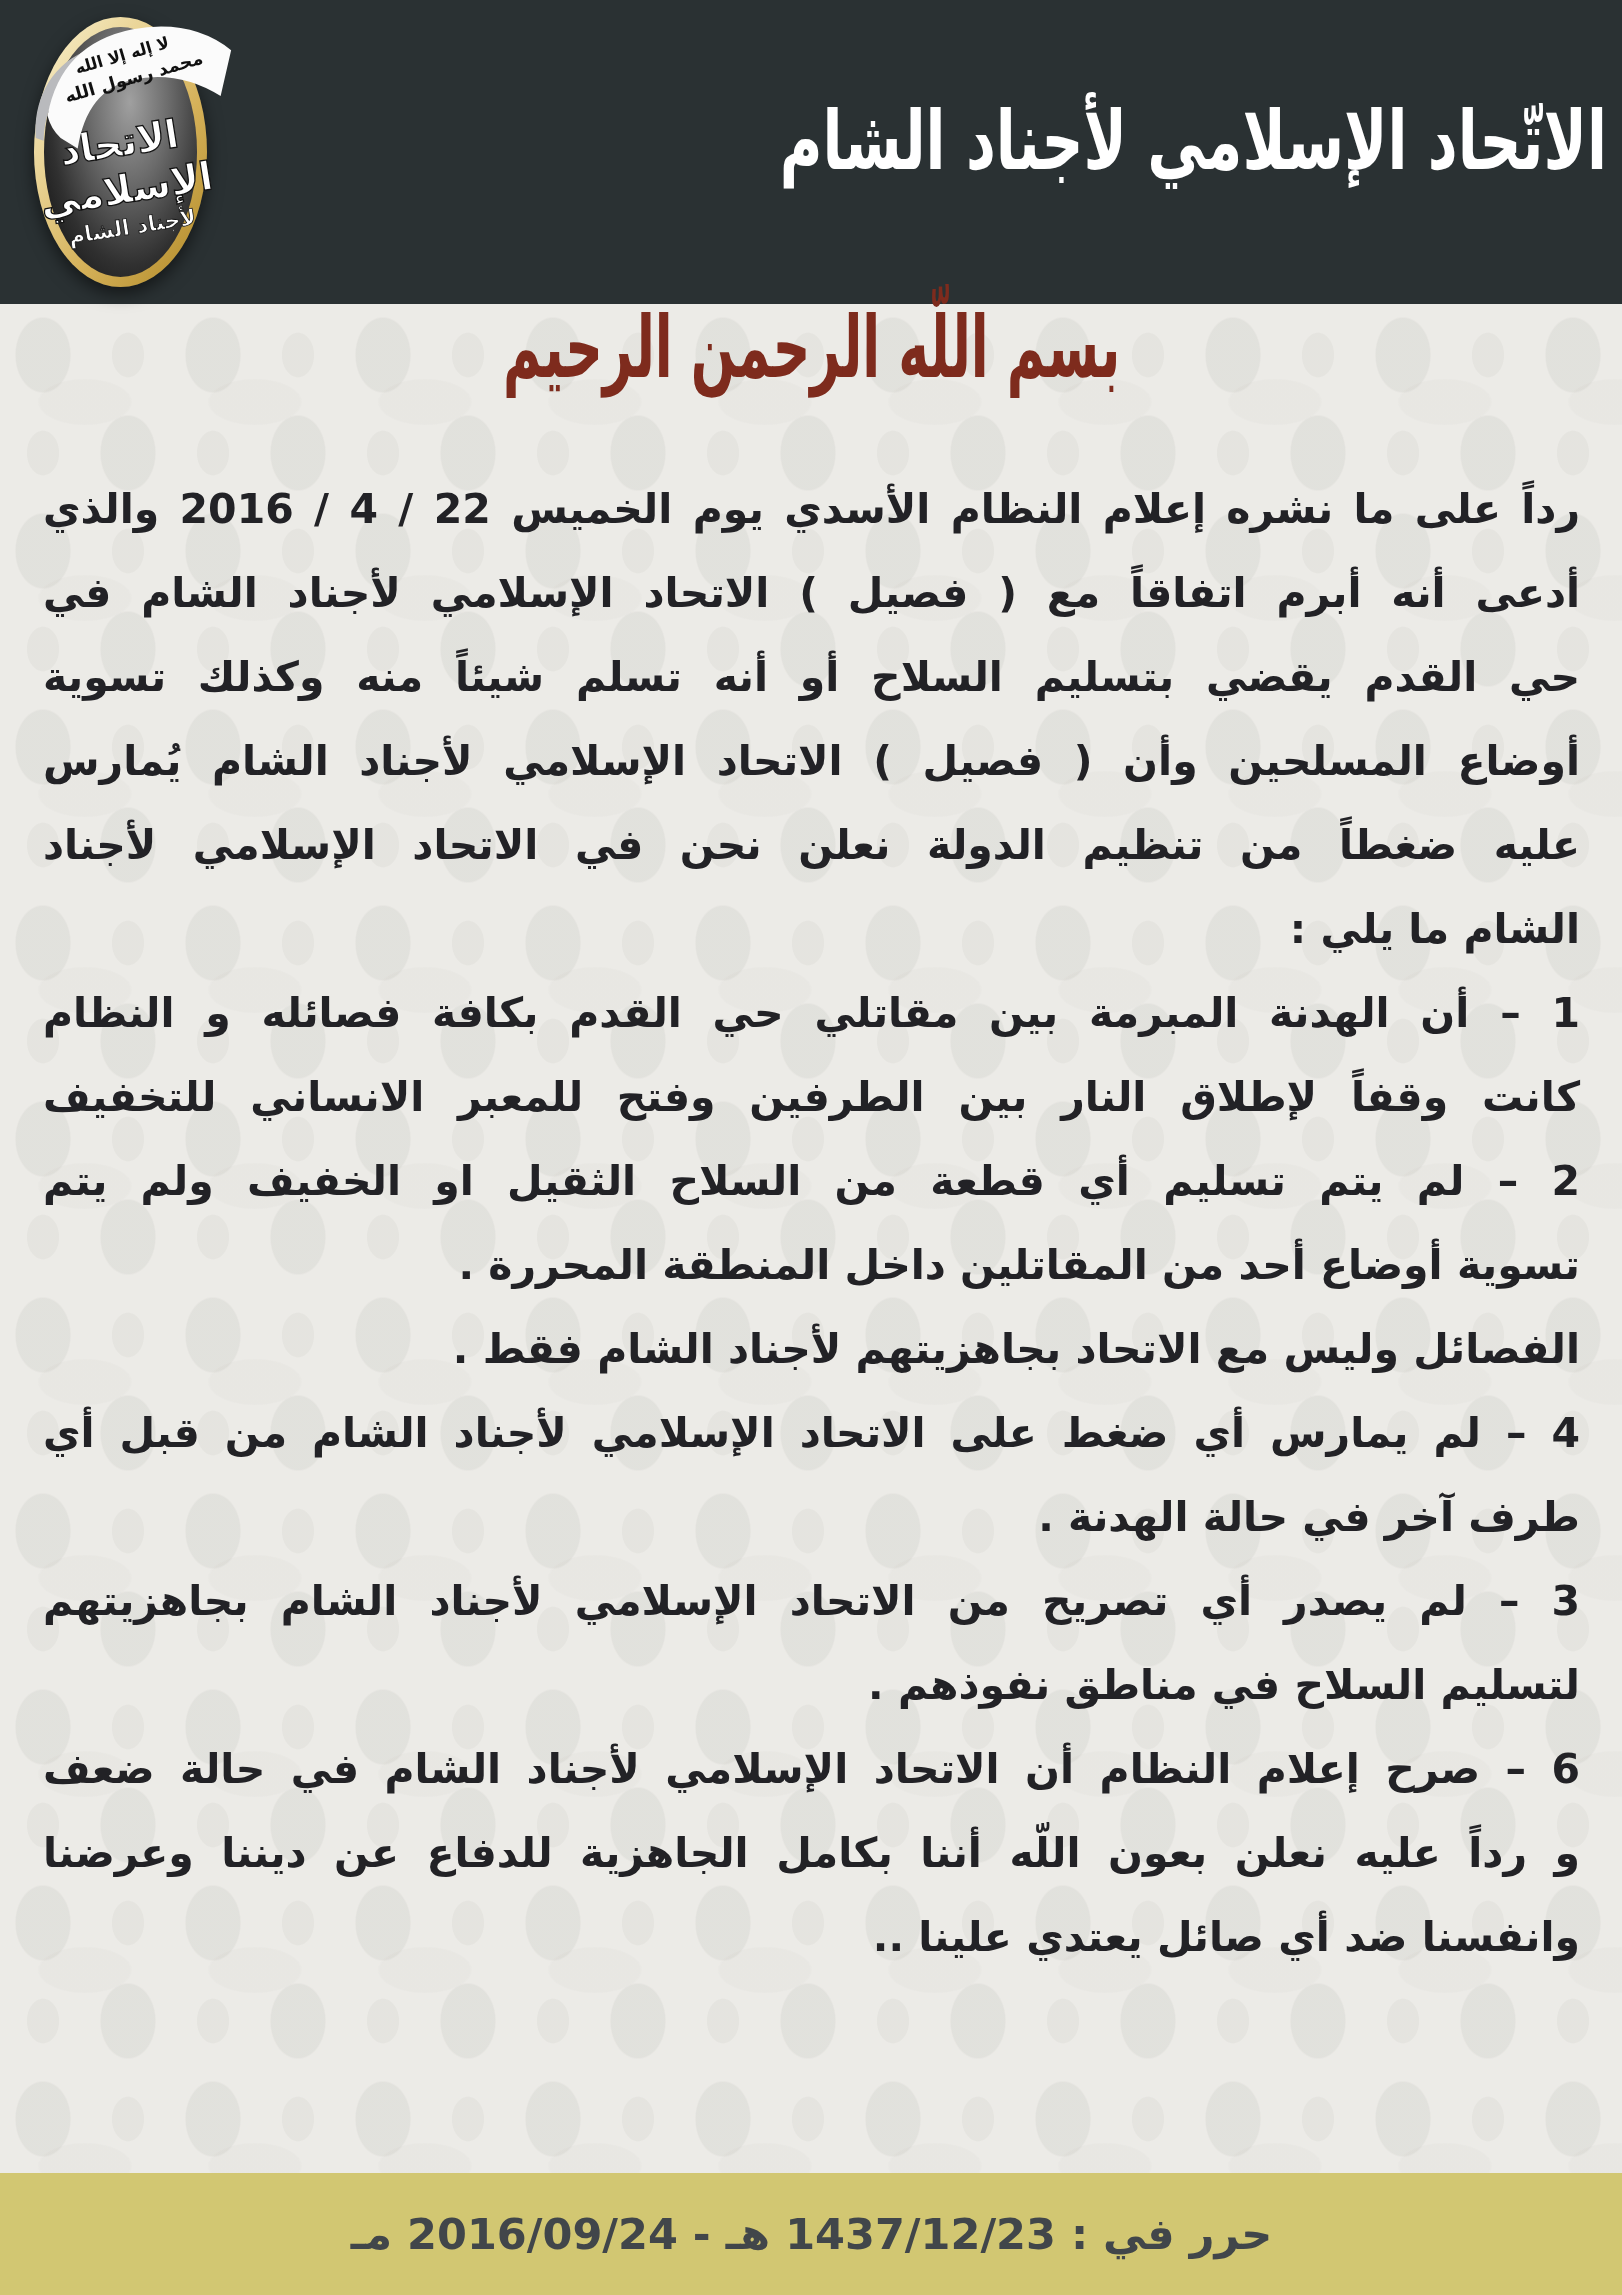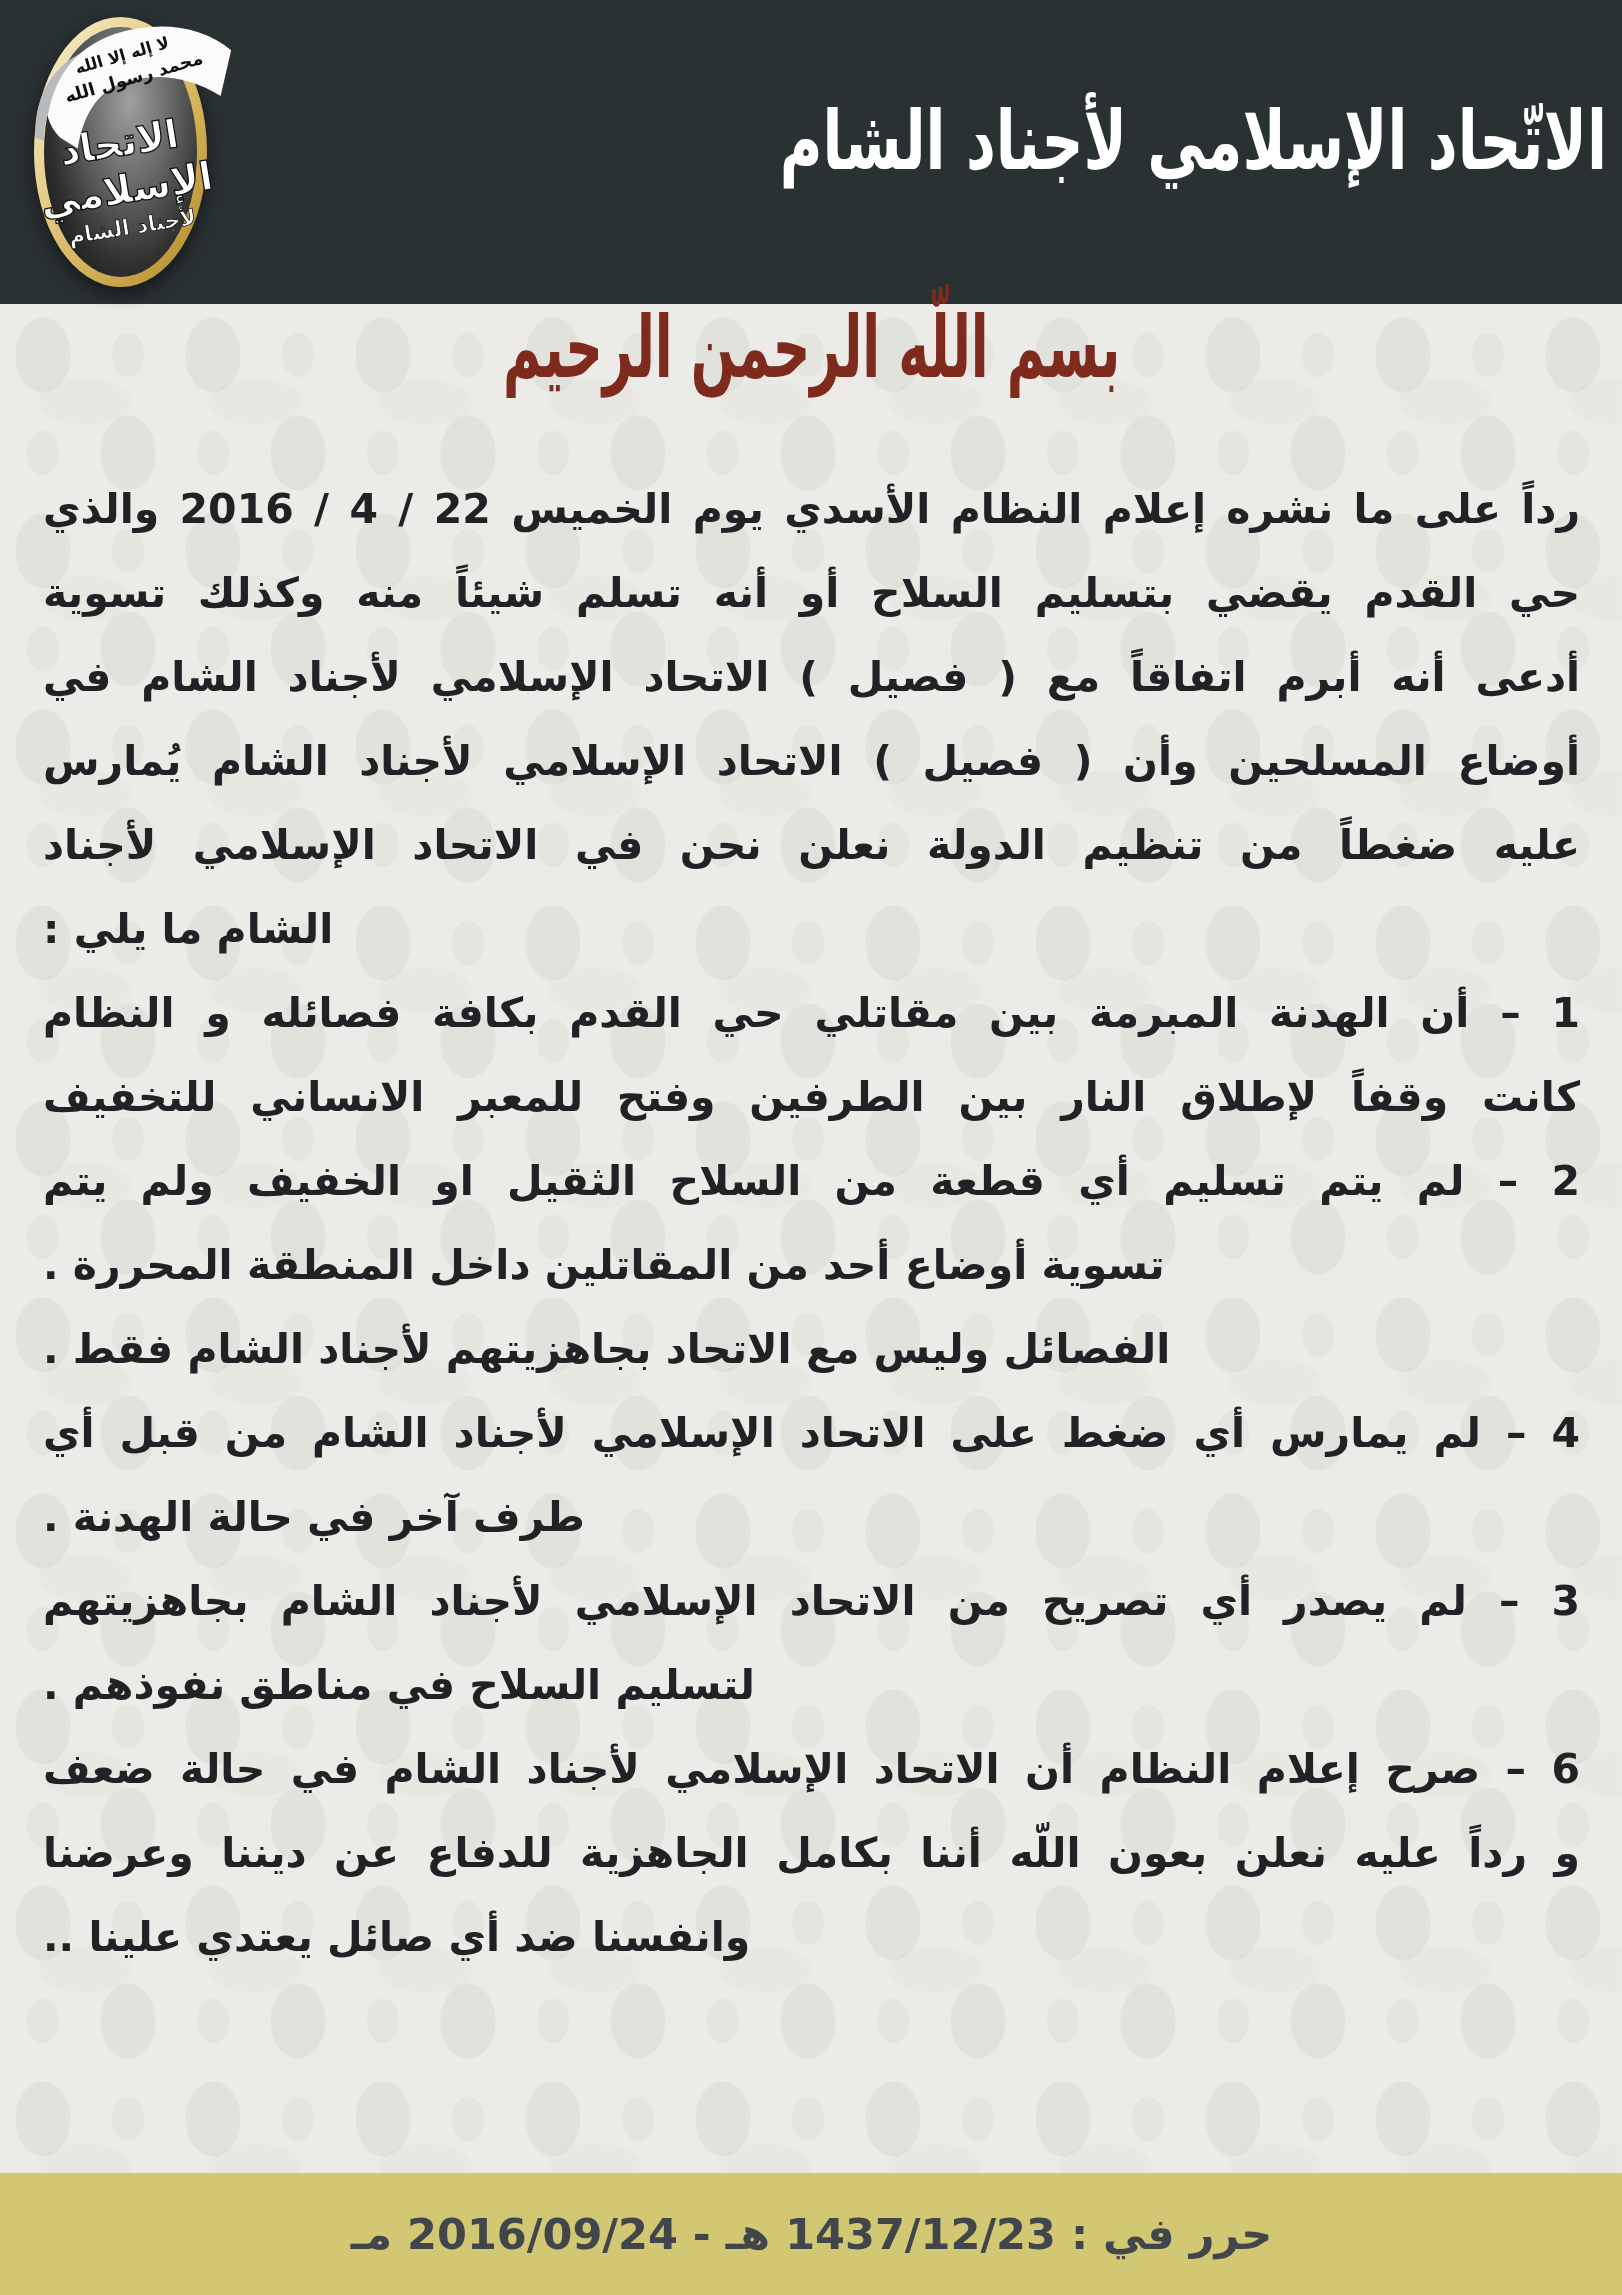--- a/index.html
+++ b/index.html
@@ -55,21 +55,21 @@
   }
   .basmala-text{
     font-size:79px;font-weight:bold;color:var(--basmala,#7e2b1d);
     white-space:nowrap;transform:scale(.66,1.08);
   }
   
   .statement{position:absolute;top:467px;right:43px;left:43px;}
   .body-line{
     height:84px;line-height:84px;
     font-size:41px;font-weight:bold;color:var(--text,#222226);
-    text-align:left;white-space:nowrap;
+    text-align:right;white-space:nowrap;
   }
   .body-line.just{
     text-align:justify;text-align-last:justify;white-space:normal;
     text-justify:inter-word;
   }
   
   .footer{
     position:absolute;left:0;right:0;bottom:0;height:122px;
     background:var(--footer-bg,#d2c772);
     display:flex;align-items:center;justify-content:center;
@@ -106,22 +106,22 @@
       </svg>
     </div>
   </div>
 
   <div class="basmala">
     <div class="basmala-text">بسم اللّه الرحمن الرحيم</div>
   </div>
 
   <div class="statement">
       <div class="body-line just">رداً على ما نشره إعلام النظام الأسدي يوم الخميس  22 / 4 / 2016  والذي</div>
+      <div class="body-line just">أدعى أنه أبرم اتفاقاً مع ( فصيل ) الاتحاد الإسلامي لأجناد الشام في</div>
       <div class="body-line just">حي القدم يقضي بتسليم السلاح أو أنه تسلم شيئاً منه وكذلك تسوية</div>
-      <div class="body-line just">أدعى أنه أبرم اتفاقاً مع ( فصيل ) الاتحاد الإسلامي لأجناد الشام في</div>
       <div class="body-line just">أوضاع المسلحين وأن ( فصيل ) الاتحاد الإسلامي لأجناد الشام يُمارس</div>
       <div class="body-line just">عليه ضغطاً من تنظيم الدولة نعلن نحن في الاتحاد الإسلامي لأجناد</div>
       <div class="body-line">الشام ما يلي :</div>
       <div class="body-line just">1 – أن الهدنة المبرمة بين مقاتلي حي القدم بكافة فصائله و النظام</div>
       <div class="body-line just">كانت وقفاً لإطلاق النار بين الطرفين وفتح للمعبر الانساني للتخفيف</div>
       <div class="body-line just">2 – لم يتم تسليم أي قطعة من السلاح الثقيل او الخفيف ولم يتم</div>
       <div class="body-line">تسوية أوضاع أحد من المقاتلين داخل المنطقة المحررة .</div>
       <div class="body-line">الفصائل وليس مع الاتحاد بجاهزيتهم لأجناد الشام فقط .</div>
       <div class="body-line just">4 – لم يمارس أي ضغط على الاتحاد الإسلامي لأجناد الشام من قبل أي</div>
       <div class="body-line">طرف آخر في حالة الهدنة .</div>

